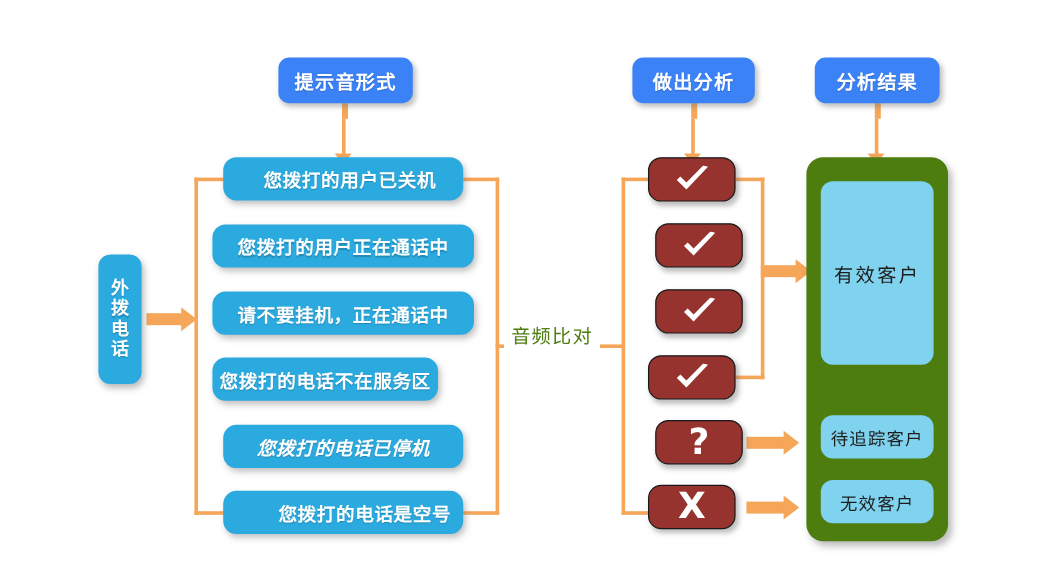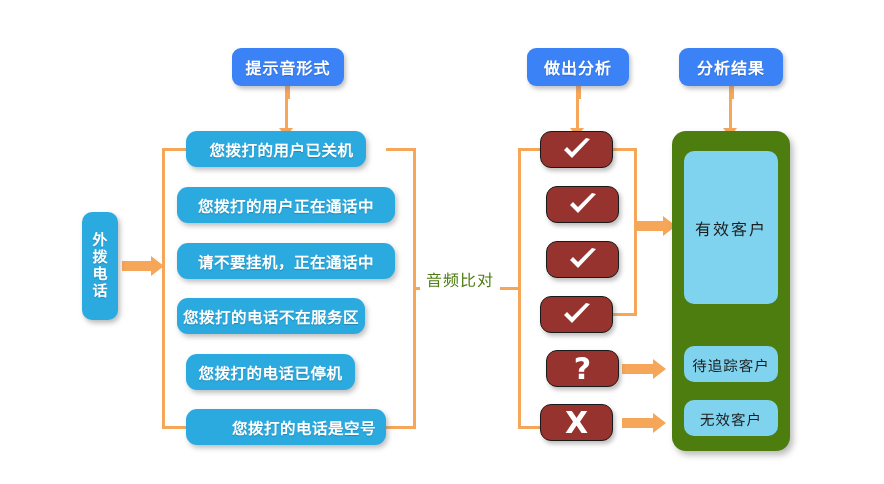--- a/index.html
+++ b/index.html
@@ -204,33 +204,33 @@
     <div class="shaft" style="width:30px;"></div>
     <div class="head" style="left:29px;"></div>
   </div>
 
   <div class="conn conn-v" style="left:162px; top:148px; height:281px;"></div>
 
   <div class="conn conn-h" style="left:162px; top:148px; width:26px;"></div>
 
   <div class="conn conn-h" style="left:162px; top:426px; width:26px;"></div>
 
-  <div class="node msg-box" style="left:186px; top:131px; width:180px; height:36px;padding-left:11px;">
+  <div class="node msg-box" style="left:186px; top:131px; width:200px; height:36px;padding-left:11px;">
     <span>您拨打的用户已关机</span>
   </div>
   <div class="node msg-box" style="left:177px; top:187px; width:218px; height:36px;">
     <span>您拨打的用户正在通话中</span>
   </div>
   <div class="node msg-box" style="left:177px; top:243px; width:218px; height:36px;">
     <span>请不要挂机，正在通话中</span>
   </div>
   <div class="node msg-box" style="left:177px; top:298px; width:188px; height:36px;font-family:Liberation Mono, monospace;">
     <span>您拨打的电话不在服务区</span>
   </div>
-  <div class="node msg-box" style="left:186px; top:354px; width:169px; height:36px;">
+  <div class="node msg-box" style="left:186px; top:354px; width:200px; height:36px;font-style:italic;">
     <span>您拨打的电话已停机</span>
   </div>
   <div class="node msg-box" style="left:186px; top:409px; width:200px; height:36px;padding-left:36px;">
     <span>您拨打的电话是空号</span>
   </div>
 
   <div class="conn conn-h" style="left:386px; top:148px; width:30px;"></div>
   <div class="conn conn-h" style="left:386px; top:426px; width:30px;"></div>
   <div class="conn conn-v" style="left:413px; top:148px; height:281px;"></div>
 

